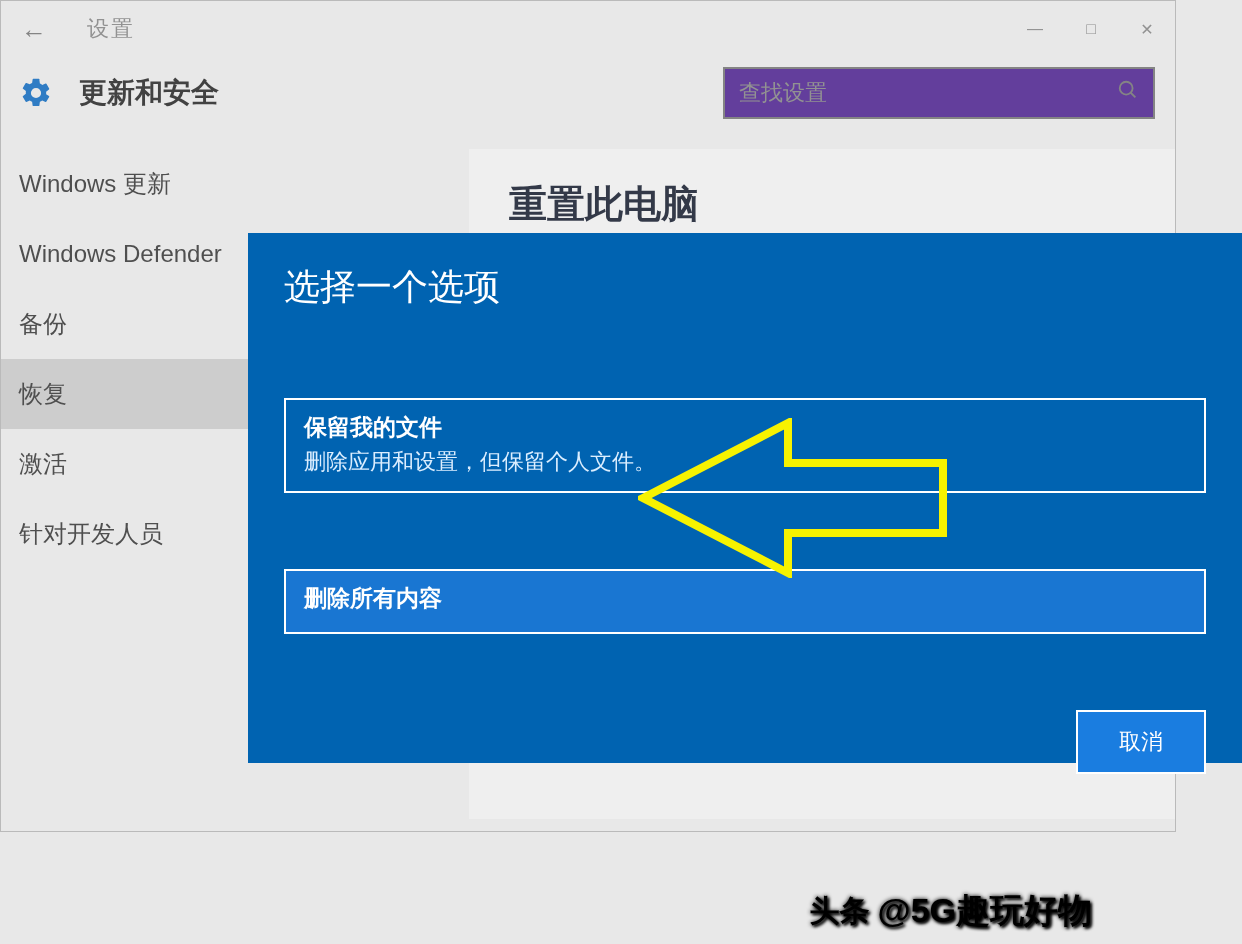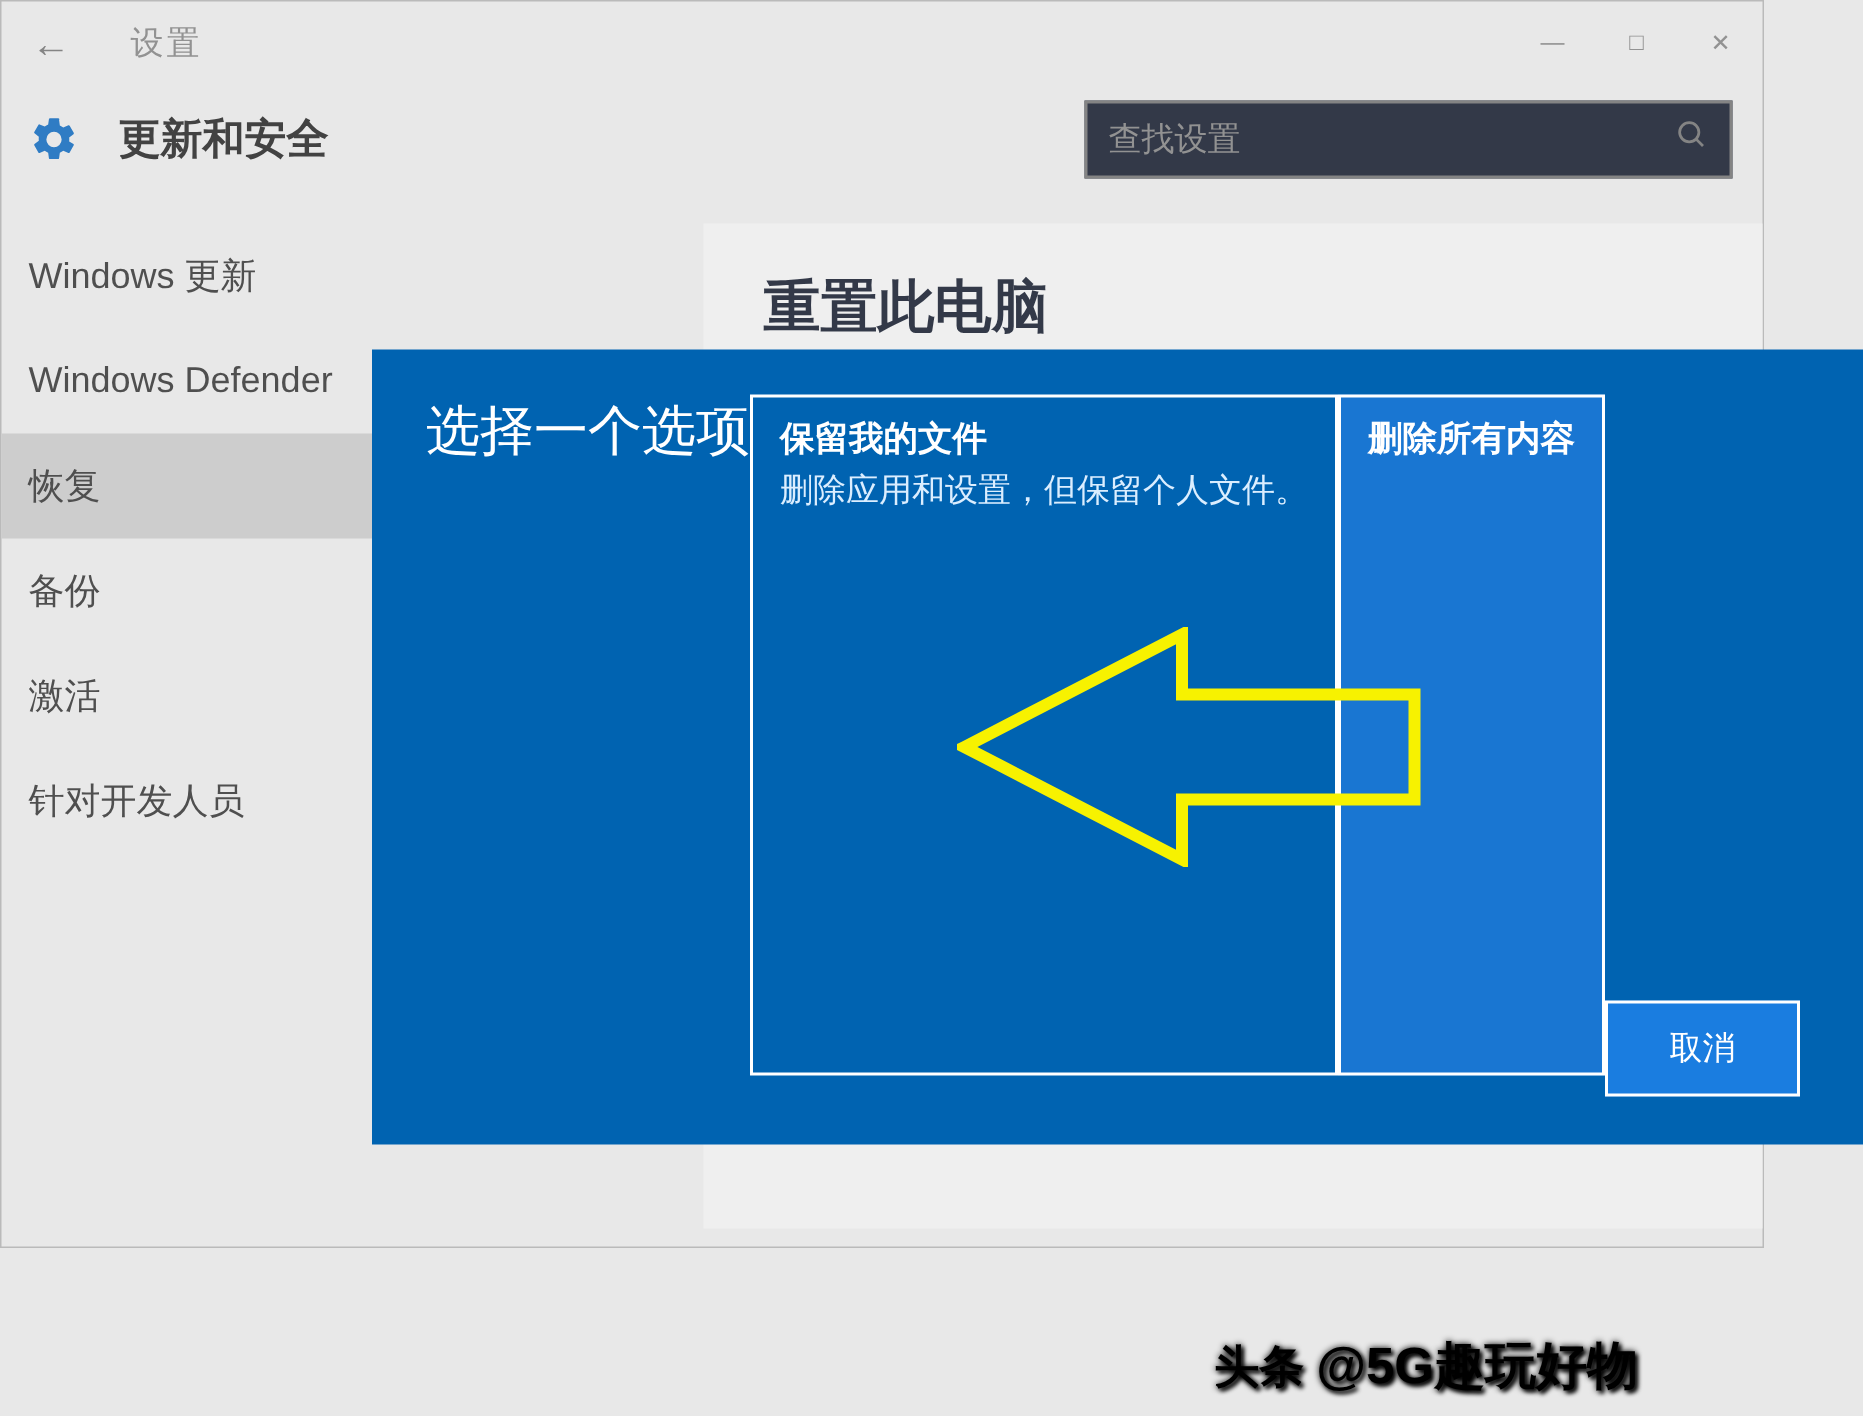--- a/index.html
+++ b/index.html
@@ -19,39 +19,39 @@
   .win-btn { width: 56px; height: 40px; display: flex; align-items: center; justify-content: center; color: #888; font-size: 16px; }
   .header-row {
     display: flex; align-items: center; justify-content: space-between;
     padding: 10px 20px 30px 16px;
   }
   .header-left { display: flex; align-items: center; gap: 24px; }
   .gear { width: 38px; height: 38px; display: flex; align-items: center; justify-content: center; }
   .gear svg { width: 34px; height: 34px; fill: #0a6cc8; }
   .section-title { font-size: 28px; font-weight: 600; color: #222; }
   .search-box {
-    width: 432px; height: 52px; border: 2px solid #777; background: #0f172a;
+    width: 432px; height: 52px; border: 2px solid #777; background: #4c1d95;
     display: flex; align-items: center; padding: 0 14px; justify-content: space-between;
   }
   .search-box span { color: #888; font-size: 22px; }
   .search-icon { color: #777; font-size: 20px; }
   .body { display: flex; height: calc(100% - 160px); }
   .sidebar { width: 468px; }
   .sidebar-item {
     height: 70px; display: flex; align-items: center; padding-left: 18px;
     font-size: 24px; color: #333;
   }
   .sidebar-item.active { background: #d4d4d4; }
   .main { flex: 1; background: #fff; padding: 30px 40px; }
   .main h1 { font-size: 38px; font-weight: 600; color: #0f172a; }
   
   .modal {
     position: absolute; left: 248px; top: 233px; right: 0; height: 530px;
     background: #0063b1; color: #fff; padding: 30px 36px 18px 36px;
-    display: flex; flex-direction: row;
+    display: flex; flex-direction: column; gap: 48px;
   }
   .modal-title { font-size: 36px; font-weight: 400; margin-bottom: 38px; }
   .option {
     border: 2px solid #fff; padding: 12px 18px 14px 18px; margin-bottom: 28px;
     cursor: pointer;
   }
   .option.hover { background: #1976d2; }
   .opt-title { font-size: 23px; font-weight: 600; margin-bottom: 4px; }
   .opt-desc { font-size: 22px; color: #dbeeff; }
   .modal-footer { margin-top: auto; display: flex; justify-content: flex-end; padding-bottom: 14px; }
@@ -114,25 +114,25 @@
   </div>
 
   <div class="body">
     <div class="sidebar">
       <div class="sidebar-item">
           <span>Windows 更新</span>
         </div>
       <div class="sidebar-item">
           <span>Windows Defender</span>
         </div>
+      <div class="sidebar-item">
+          <span>备份</span>
+        </div>
       <div class="sidebar-item active">
           <span>恢复</span>
-        </div>
-      <div class="sidebar-item">
-          <span>备份</span>
         </div>
       <div class="sidebar-item">
           <span>激活</span>
         </div>
       <div class="sidebar-item">
           <span>针对开发人员</span>
         </div>
     </div>
     <div class="main">
       <h1>重置此电脑</h1>

